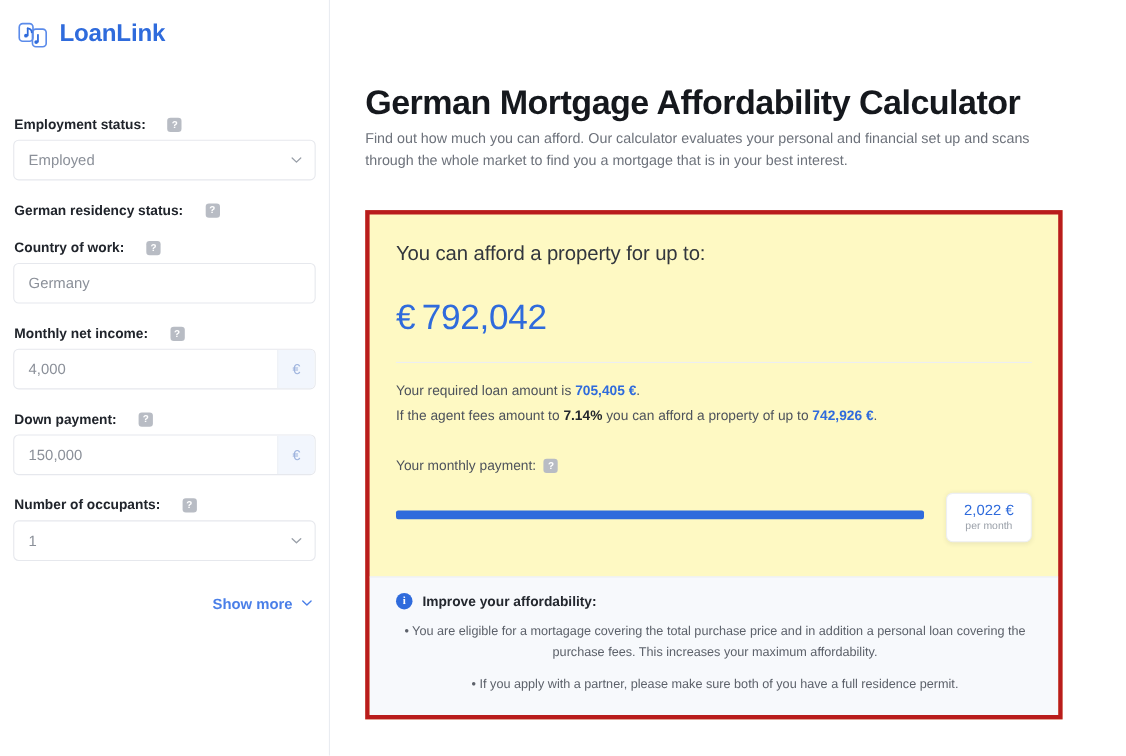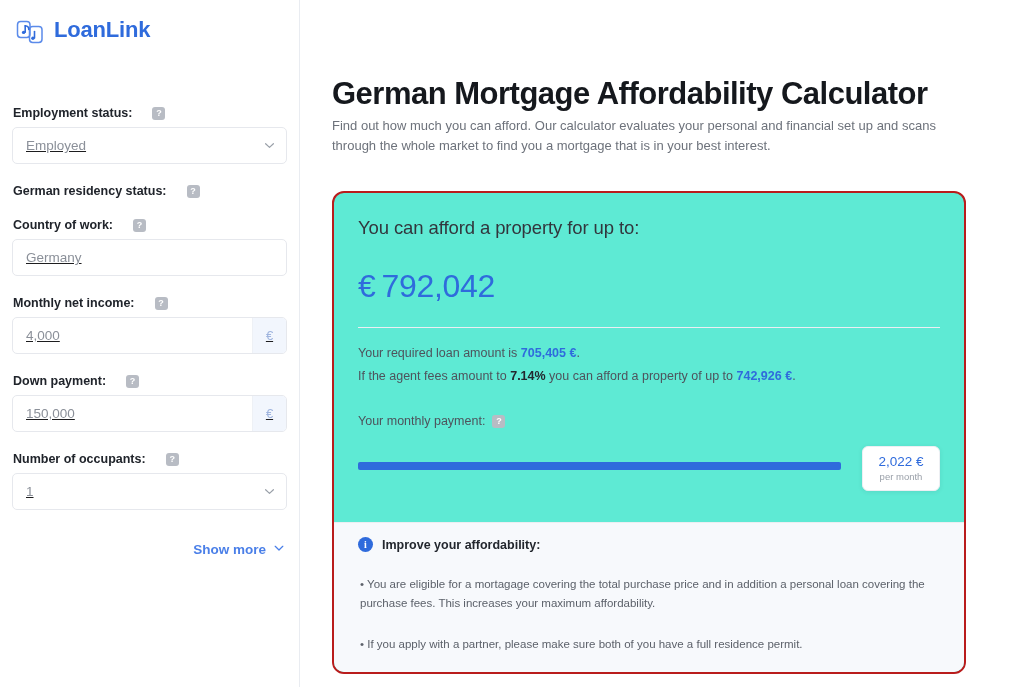--- a/index.html
+++ b/index.html
@@ -73,21 +73,20 @@
 
   .control {
     position: relative;
     height: 37px;
     border: 1px solid #e6e8ed;
     border-radius: 5px;
     background: #ffffff;
     display: flex;
     align-items: center;
     overflow: hidden;
-    text-decoration: underline;
   }
   .control-value {
     flex: 1 1 auto;
     padding: 0 13px;
     font-size: 13.5px;
     color: #8b9099;
     white-space: nowrap;
     overflow: hidden;
     text-overflow: ellipsis;
   }
@@ -148,23 +147,23 @@
     margin: 4px 0 0 0;
     font-size: 13px;
     line-height: 1.55;
     color: #6d727b;
     max-width: 645px;
   }
 
   
   .result-card {
     margin-top: 35px;
-    border: 2px solid #b91c1c;
-    border-radius: 12px;
-    background: #5eead4;
+    border: 4px solid #b91c1c;
+    border-radius: 0;
+    background: #fef9c3;
     overflow: hidden;
   }
   .result-body { padding: 24px 24px 30px 24px; }
 
   .result-heading {
     margin: 0;
     font-size: 18.5px;
     font-weight: 400;
     color: #32363d;
     letter-spacing: -0.1px;
@@ -265,25 +264,26 @@
     border-radius: 50%;
     background: #2f6bdc;
     color: #ffffff;
     font-size: 10px;
     font-weight: 700;
     line-height: 15px;
     text-align: center;
     font-family: "Liberation Serif", serif;
   }
   .tip {
-    margin-top: 23px;
+    margin-top: 11px;
     font-size: 11.5px;
     line-height: 1.62;
     color: #5c616a;
     padding-left: 2px;
+    text-align: center;
   }
   .tip:first-of-type { margin-top: 13px; }
 </style>
 </head>
 <body>
 
 <div class="app">
 
   <aside class="sidebar">
 

